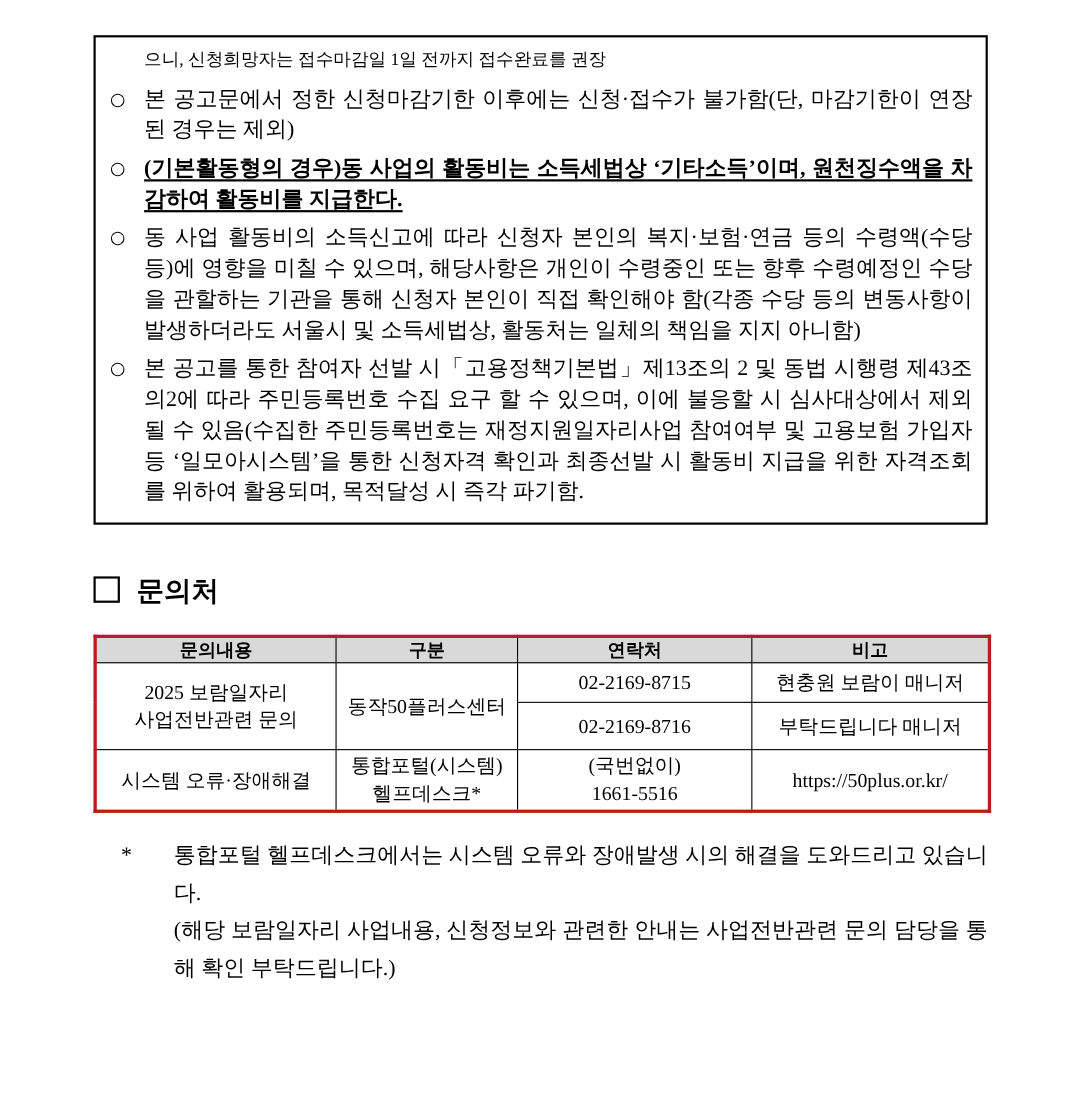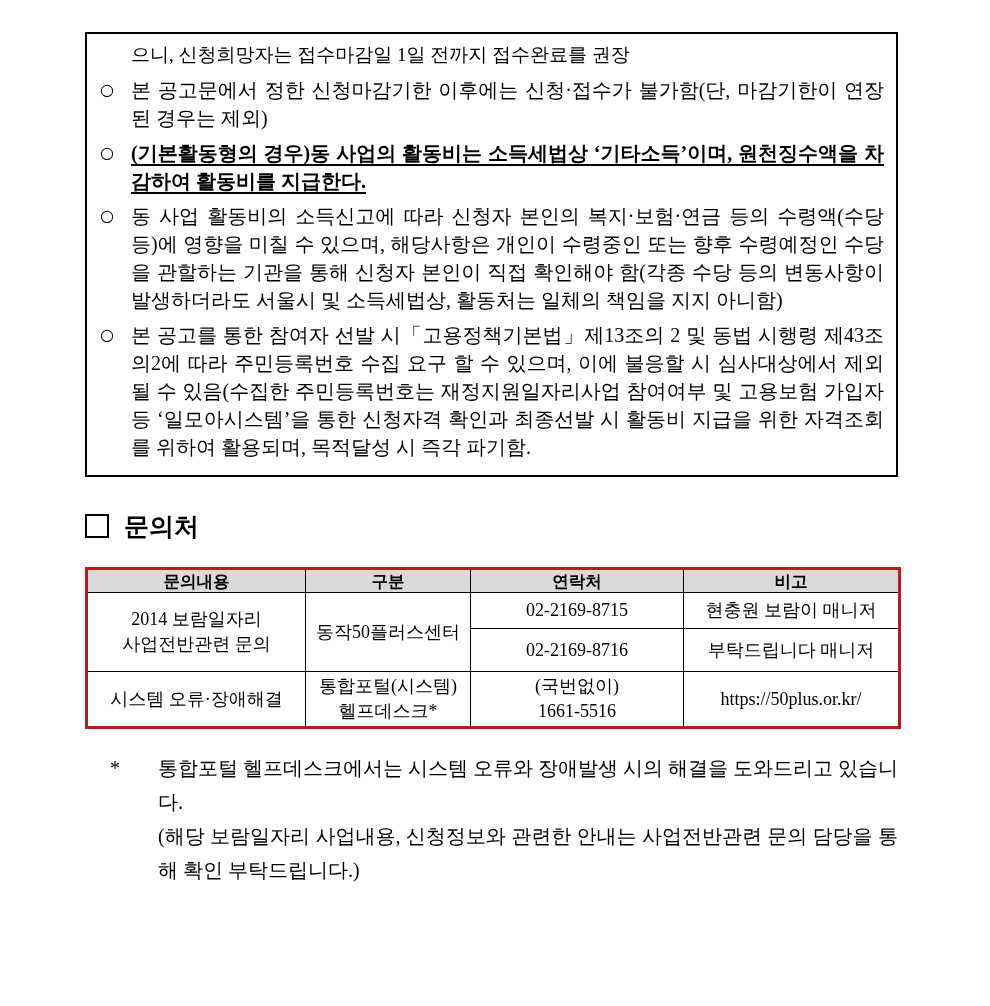--- a/index.html
+++ b/index.html
@@ -15,21 +15,21 @@
   .content { position: absolute; left: 85px; top: 32px; width: 813px; }
 
   
   .notice-box {
     border: 2px solid #000;
     padding: 7px 12px 14px 13px;
     background: #fff;
   }
   .cont-line {
     padding-left: 31px;
-    font-size: 19px; line-height: 28px;
+    font-size: 16px; line-height: 28px;
     text-align: justify;
   }
   .bullet { display: flex; margin-top: 7px; }
   .bullet .marker {
     flex: 0 0 31px; width: 31px;
     font-family: "DejaVu Sans", sans-serif;
     font-size: 16px; line-height: 28px;
   }
   .bullet .btext {
     flex: 1;
@@ -37,21 +37,21 @@
     text-align: justify;
   }
   .bullet.em .btext {
     font-weight: bold;
     text-decoration: underline;
     text-underline-offset: 4px;
   }
 
   
   .section-title {
-    margin-top: 34px;
+    margin-top: 44px;
     display: flex; align-items: center;
     font-family: "Liberation Sans", "DejaVu Sans", sans-serif;
     font-weight: bold; font-size: 25px;
     height: 30px;
   }
   .square-icon {
     width: 24px; height: 24px;
     border: 2px solid #000;
     margin-right: 15px;
     flex: 0 0 24px;
@@ -150,21 +150,21 @@
       <thead>
         <tr>
           <th>문의내용</th>
           <th>구분</th>
           <th>연락처</th>
           <th>비고</th>
         </tr>
       </thead>
       <tbody>
         <tr class="r1">
-          <td rowspan="2" class="lh-lg">2014 보람일자리
+          <td rowspan="2" class="lh-lg">2025 보람일자리
 사업전반관련 문의</td>
           <td rowspan="2">동작50플러스센터</td>
           <td>02-2169-8715</td>
           <td>현충원 보람이 매니저</td>
         </tr>
         <tr class="r2">
           <td>02-2169-8716</td>
           <td>부탁드립니다 매니저</td>
         </tr>
         <tr class="r3">

